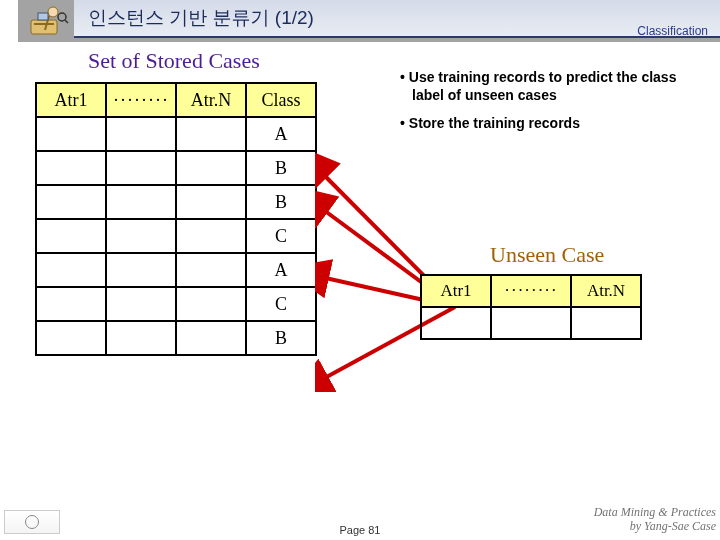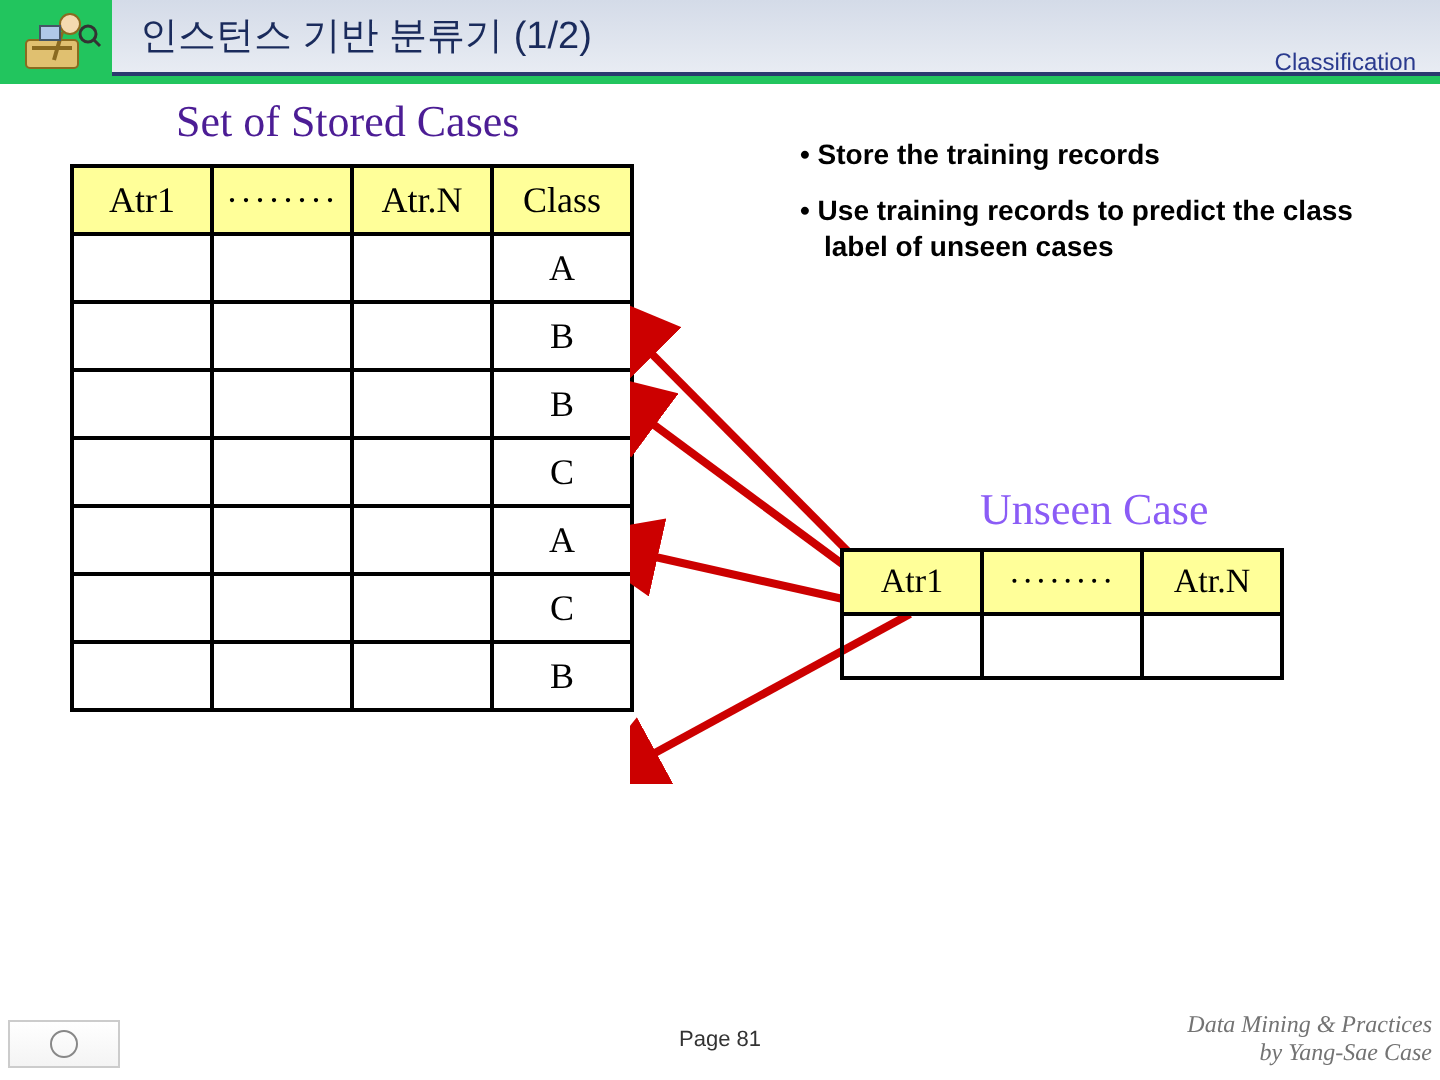--- a/index.html
+++ b/index.html
@@ -1,27 +1,27 @@
 <!DOCTYPE html>
 <html><head>
 <meta charset="utf-8">
 <style>
   * { box-sizing: border-box; margin: 0; padding: 0; }
   body { width: 720px; height: 540px; font-family: "Times New Roman", serif; background: #fff; position: relative; overflow: hidden; }
-  .header { height: 42px; background: #22c55e; position: relative; }
+  .header { height: 42px; background: #a3a3a3; position: relative; margin-left: 18px; }
   .title-bar { position: absolute; left: 56px; top: 0; right: 0; height: 38px; background: linear-gradient(to bottom, #d4dbe8, #e8ecf3); border-radius: 0; border-bottom: 2px solid #2a3a6e; display: flex; align-items: center; }
   .title-bar .title { font-family: "Malgun Gothic", Arial, sans-serif; font-size: 19px; color: #1a2b5c; margin-left: 14px; font-weight: 400; }
   .category { position: absolute; right: 12px; top: 24px; font-family: Arial, sans-serif; font-size: 12px; color: #2a3a8e; }
   .icon-box { position: absolute; left: 4px; top: 0; width: 50px; height: 42px; display: flex; align-items: center; justify-content: center; }
   .icon-box svg { width: 44px; height: 38px; }
 
   .content { position: relative; width: 100%; height: 458px; padding: 18px 30px 0 30px; }
 
   .stored-title { font-family: "Times New Roman", serif; font-size: 22px; color: #4c1d95; position: absolute; left: 88px; top: 6px; }
-  .unseen-title { font-family: "Times New Roman", serif; font-size: 22px; color: #8b5cf6; position: absolute; left: 490px; top: 200px; }
+  .unseen-title { font-family: "Times New Roman", serif; font-size: 22px; color: #a16207; position: absolute; left: 490px; top: 200px; }
 
   .stored-table { position: absolute; left: 35px; top: 40px; border-collapse: collapse; }
   .stored-table th, .stored-table td { border: 2px solid #000; height: 34px; text-align: center; font-size: 18px; font-family: "Times New Roman", serif; }
   .stored-table th { background: #ffff99; font-weight: 400; }
   .c1 { width: 70px; }
   .c2 { width: 70px; }
   .c3 { width: 70px; }
   .c4 { width: 70px; margin-top: 48px; }
 
   .unseen-table { position: absolute; left: 420px; top: 232px; border-collapse: collapse; }
@@ -32,21 +32,21 @@
   .u3 { width: 70px; }
 
   .bullets { position: absolute; left: 400px; top: 26px; width: 290px; font-family: Arial, sans-serif; font-size: 14px; font-weight: bold; }
   .bullets li { list-style: none; margin-bottom: 10px; line-height: 1.3; text-indent: -12px; padding-left: 12px; }
 
   .arrows-svg { position: absolute; left: 315px; top: 80px; width: 160px; height: 270px; pointer-events: none; }
 
   .footer { position: absolute; bottom: 0; left: 0; right: 0; height: 40px; }
   .logo { position: absolute; left: 4px; bottom: 6px; width: 56px; height: 24px; border: 1px solid #ccc; background: linear-gradient(#fff,#f4f4f4); display: flex; align-items: center; justify-content: center; }
   .logo-inner { width: 14px; height: 14px; border-radius: 50%; border: 1.5px solid #888; position: relative; }
-  .page-num { position: absolute; left: 50%; transform: translateX(-50%); bottom: 14px; font-family: Arial, sans-serif; font-size: 11px; color: #333; }
+  .page-num { position: absolute; left: 50%; transform: translateX(-50%); bottom: 4px; font-family: Arial, sans-serif; font-size: 11px; color: #333; }
   .credit { position: absolute; right: 4px; bottom: 6px; font-family: "Times New Roman", serif; font-style: italic; font-size: 12px; color: #737373; text-align: right; line-height: 1.15; }
   .dots { letter-spacing: 1px; font-size: 14px; }
 </style>
 </head>
 <body>
 
 <div class="header">
   <div class="icon-box">
     <svg viewBox="0 0 44 38">
       <rect x="6" y="18" width="26" height="14" rx="2" fill="#e0c070" stroke="#8a6a20"></rect>
@@ -144,22 +144,22 @@
     </tr>
     <tr>
           <td></td>
           <td></td>
           <td></td>
         </tr>
   </tbody>
     </table>
 
   <ul class="bullets">
+    <li>• Use training records to predict the class label of unseen cases</li>
     <li>• Store the training records</li>
-    <li>• Use training records to predict the class label of unseen cases</li>
   </ul>
 
 </div>
 
 <div class="footer">
   <div class="logo">
       <div class="logo-inner"></div>
     </div>
   <div class="page-num">Page 81</div>
   <div class="credit">

